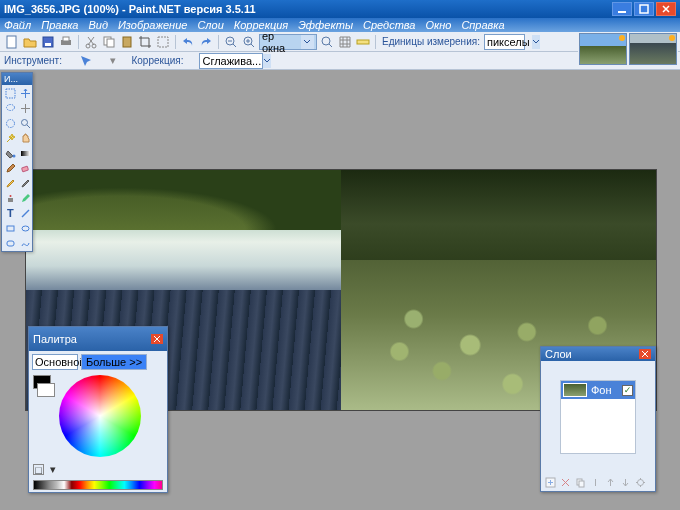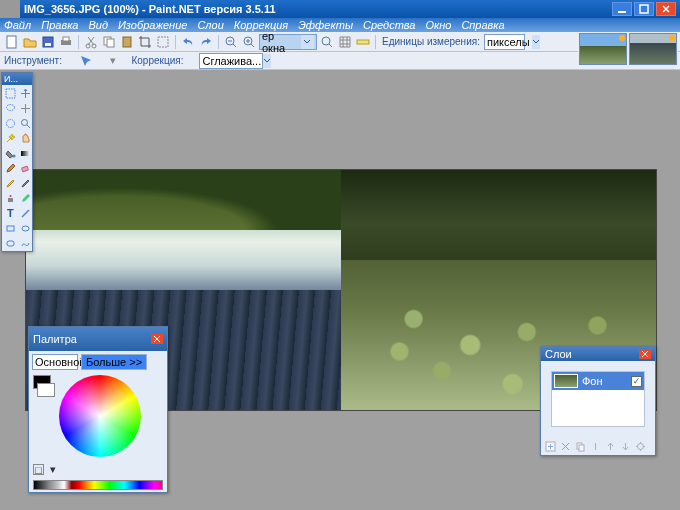--- a/index.html
+++ b/index.html
@@ -1,18 +1,18 @@
 <!DOCTYPE html>
 <html><head>
 <meta charset="utf-8">
 <style>
 * { margin:0; padding:0; box-sizing:border-box; font-family:Tahoma,Arial,sans-serif; font-size:11px; }
 body { width:680px; height:510px; background:#999; overflow:hidden; position:relative; }
 
-.titlebar { height:18px; background:linear-gradient(#1e6ec9,#0a52a8); color:#fff; display:flex; align-items:center; padding:8px 4px; font-weight:bold;margin-left:20px; }
+.titlebar { height:18px; background:linear-gradient(#1e6ec9,#0a52a8); color:#fff; display:flex; align-items:center; padding:8px 4px; font-weight:bold; }
 .titlebar .title { flex:1; }
 .titlebar .wbtn { width:20px; height:14px; margin-left:2px; display:flex; align-items:center; justify-content:center; border:1px solid #fff3; }
 .wbtn.min { background:#3a7de0; } .wbtn.max { background:#3a7de0; } .wbtn.close { background:#e74a2c; }
 .wbtn svg { width:10px; height:10px; }
 
 .menubar { height:14px; background:linear-gradient(#2a72c8,#6ba3e0); color:#fff; display:flex; align-items:center; padding:0 4px; gap:10px;font-style:italic; }
 .menubar span { cursor:default; }
 
 .toolbar { height:20px; background:#e9eef6; border-bottom:1px solid #b7c4d5; display:flex; align-items:center; padding:0 4px; gap:2px; position:relative; }
 .tbicon { width:16px; height:16px; display:flex; align-items:center; justify-content:center; }
@@ -59,21 +59,21 @@
 .wheel { width:82px; height:82px; border-radius:50%; background:conic-gradient(red,#ff8000,yellow,#80ff00,lime,#00ff80,cyan,#0080ff,blue,#8000ff,magenta,#ff0080,red); position:relative; }
 .wheel::after { content:""; position:absolute; inset:0; border-radius:50%; background:radial-gradient(circle,#fff 0%,#fff8 30%,transparent 68%); }
 .palette .bottom { padding:2px 4px; }
 .ramp { height:10px; border:1px solid #888; background:linear-gradient(90deg,#000,#444,#888,#bbb,#fff,#800,#f00,#f80,#ff0,#8f0,#0f0,#0f8,#0ff,#08f,#00f,#80f,#f0f,#f08); margin-top:4px; }
 .ctrlrow { display:flex; gap:6px; align-items:center; font-size:10px; color:#333; }
 
 
 .layers { position:absolute; right:24px; top:346px; width:116px; background:#e4ecf7; border:1px solid #5a7aa8; box-shadow:1px 1px 3px #0005; }
 .layers .hdr { height:14px; background:linear-gradient(#4a82c8,#2a62a8); color:#fff; font-size:10px; padding:0 4px; display:flex; align-items:center; }
 .layers .hdr .x { margin-left:auto; width:12px; height:10px; background:#e74a2c; display:flex; align-items:center; justify-content:center; }
-.layers .list { height:56px; background:#fff; border:1px solid #b7c4d5; margin:10px; }
+.layers .list { height:74px; background:#fff; border:1px solid #b7c4d5; margin:19px; }
 .layers .item { display:flex; align-items:center; padding:2px; background:#4a82d8; color:#fff; }
 .layers .item .lthumb { width:24px; height:14px; background:linear-gradient(#4a6030,#8aa070); border:1px solid #fff; margin-right:4px; }
 .layers .item .chk { margin-left:auto; width:11px; height:11px; background:#fff; border:1px solid #666; display:flex; align-items:center; justify-content:center; color:#2a7a2a; font-size:9px; }
 .layers .btns { display:flex; gap:1px; padding:2px; }
 .layers .lbtn { width:14px; height:14px; display:flex; align-items:center; justify-content:center; }
 .layers .lbtn svg { width:11px; height:11px; opacity:.6; }
 
 .dd-arrow svg, .x svg { width:8px; height:8px; }
 </style>
 </head>

